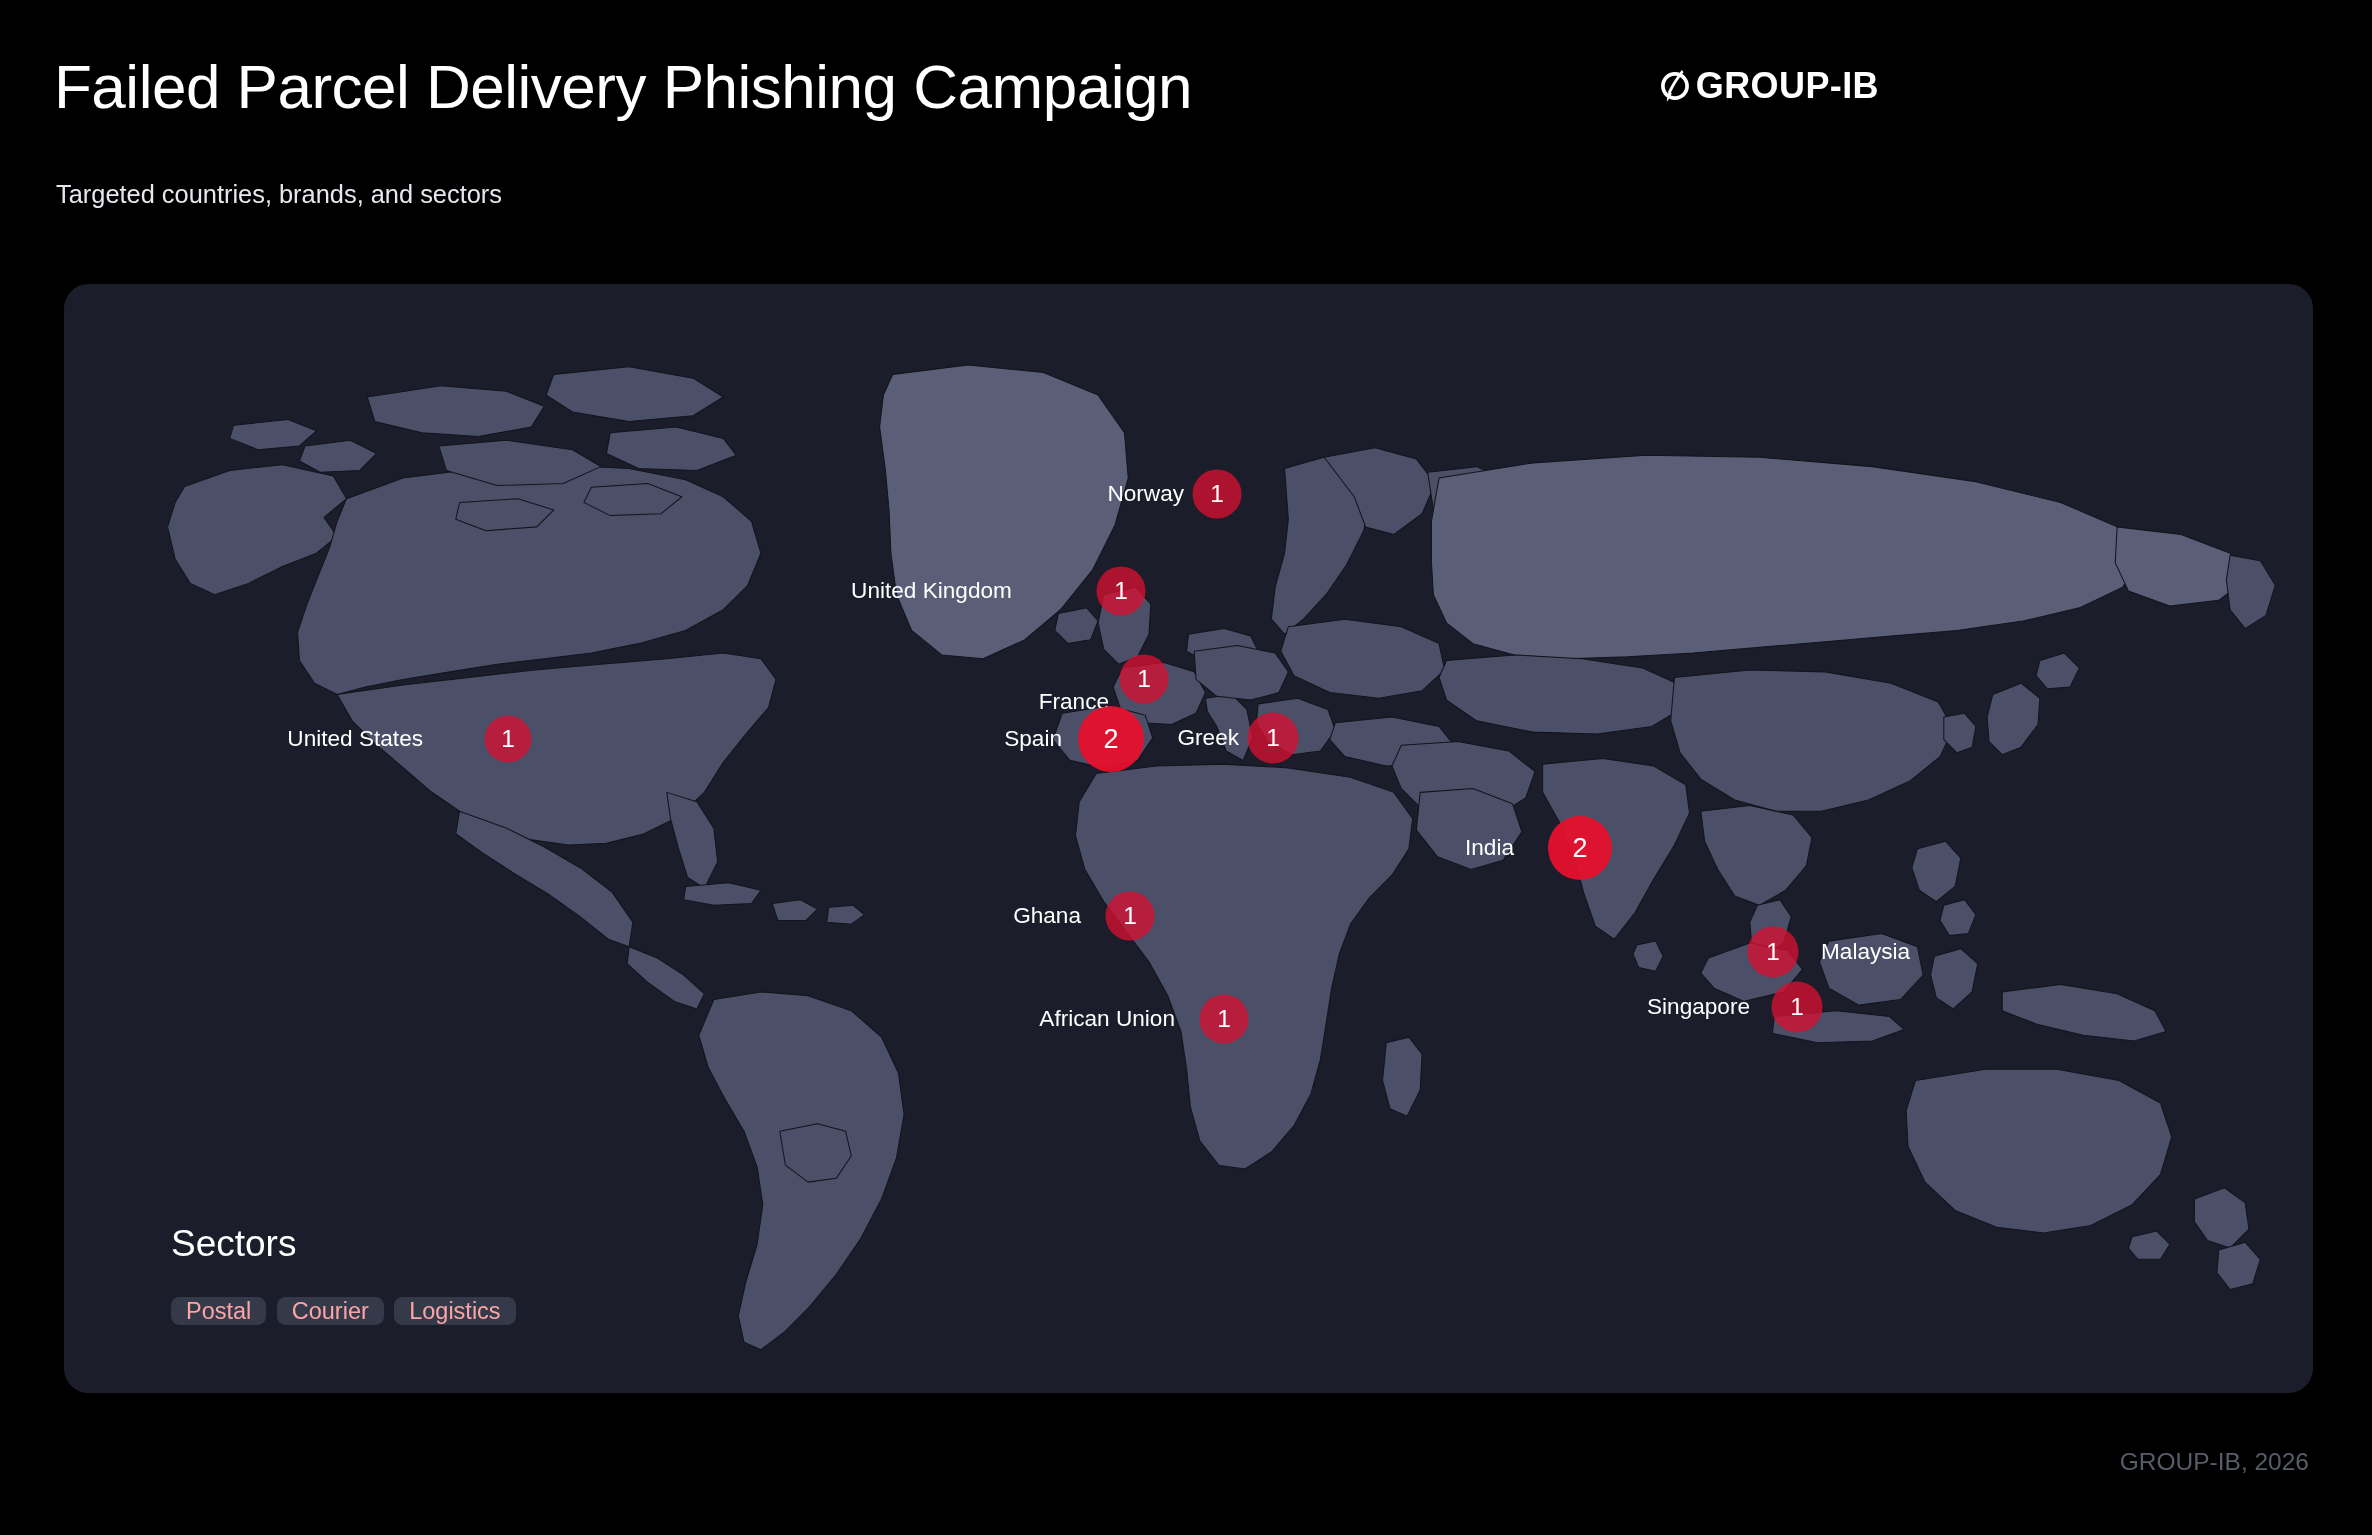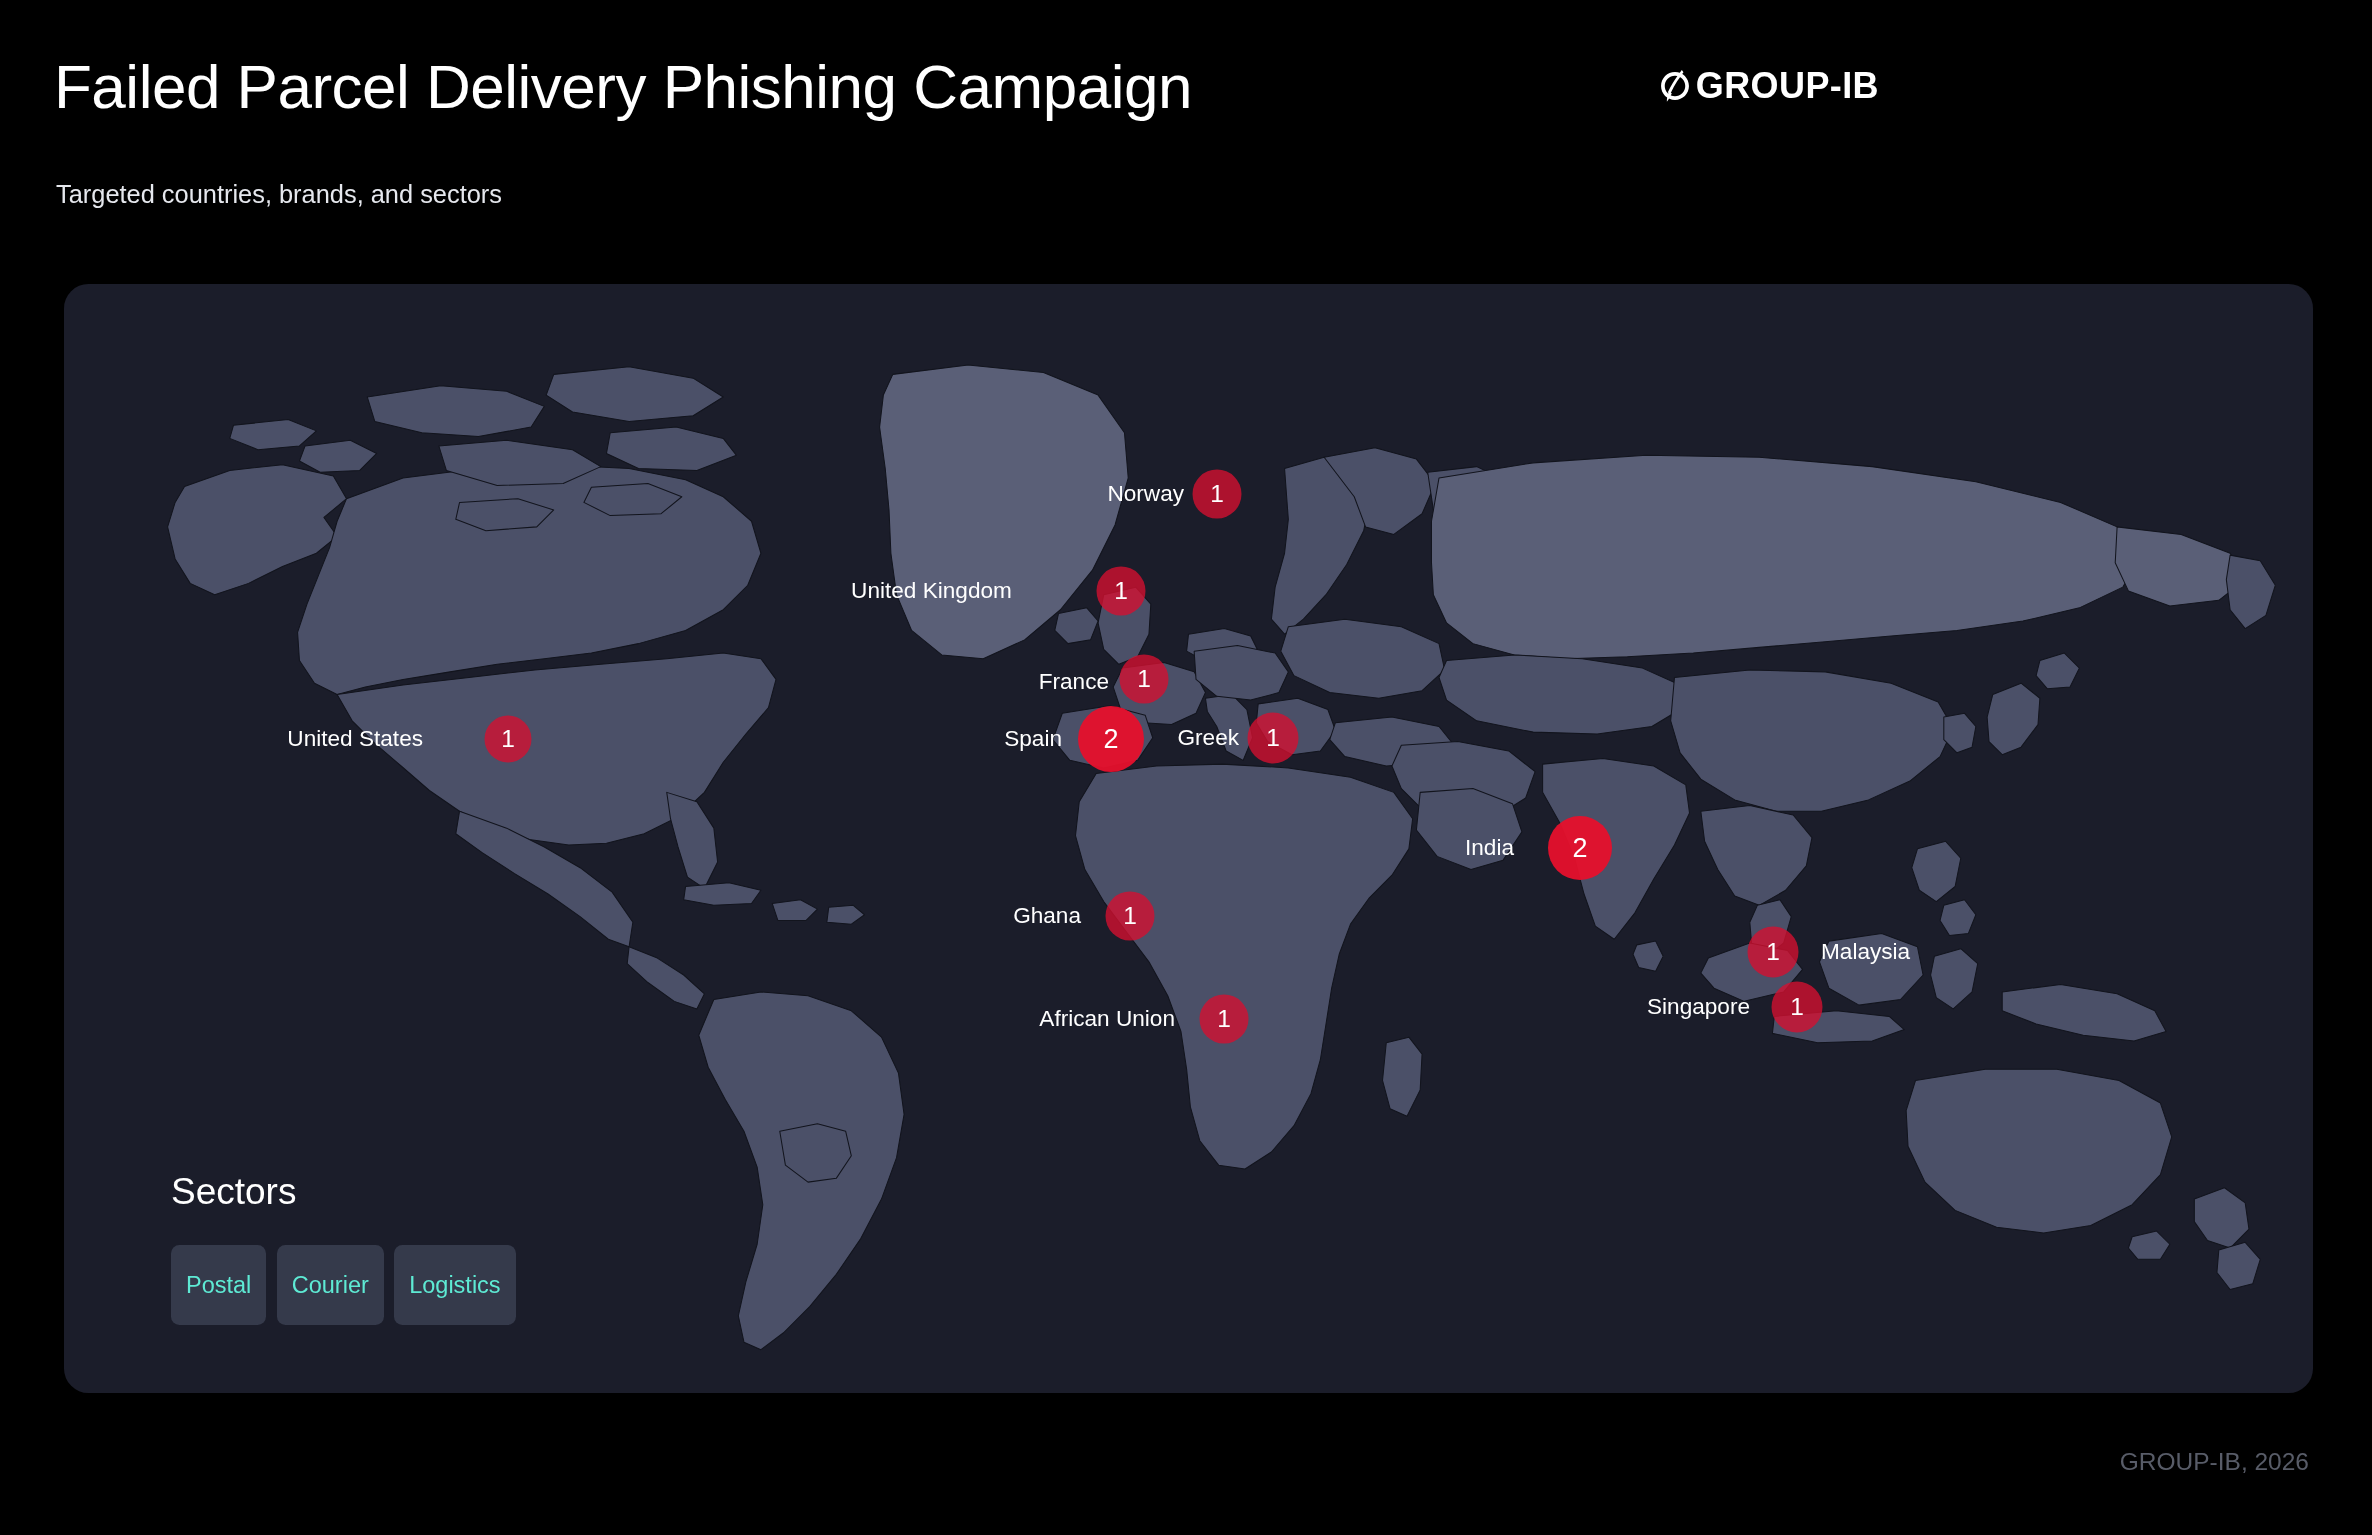--- a/index.html
+++ b/index.html
@@ -142,24 +142,24 @@
     color: #ffffff;
     font-weight: 400;
     margin-bottom: 32px;
   }
   #sectors-chips {
     display: flex;
     gap: 10.4px;
   }
   .sector-chip {
     background: #353a4b;
-    color: #5eead4;
+    color: #fca5a5;
     font-size: 23.5px;
     line-height: 28px;
-    padding: 26px 15px;
+    padding: 0 15px;
     border-radius: 8.5px;
     white-space: nowrap;
   }
 
   
   #footer-copyright {
     position: absolute;
     right: 64px;
     top: 1448px;
     font-size: 24.5px;
@@ -294,21 +294,21 @@
 
   <div class="marker-label right-aligned" style="left:77px; top:455px; width:282px;">United States</div>
   <div class="marker v1" style="left:444px; top:455px; width:47px; height:47px;">1</div>
 
   <div class="marker-label right-aligned" style="left:838px; top:210px; width:282px;">Norway</div>
   <div class="marker v1" style="left:1153px; top:210px; width:49px; height:49px;">1</div>
 
   <div class="marker-label right-aligned" style="left:712px; top:307px; width:311px;text-align:center;">United Kingdom</div>
   <div class="marker v1" style="left:1057px; top:307px; width:49px; height:49px;">1</div>
 
-  <div class="marker-label right-aligned" style="left:763px; top:398px; width:282px;">France</div>
+  <div class="marker-label right-aligned" style="left:763px; top:418px; width:282px;">France</div>
   <div class="marker v1" style="left:1080px; top:395px; width:49px; height:49px;">1</div>
 
   <div class="marker-label right-aligned" style="left:716px; top:455px; width:282px;">Spain</div>
   <div class="marker v2" style="left:1047px; top:455px; width:66px; height:66px; font-size:27px;">2</div>
 
   <div class="marker-label right-aligned" style="left:949px; top:454px; width:226px;">Greek</div>
   <div class="marker v1" style="left:1209px; top:454px; width:51px; height:51px;">1</div>
 
   <div class="marker-label right-aligned" style="left:1205px; top:564px; width:245px;">India</div>
   <div class="marker v2" style="left:1516px; top:564px; width:64px; height:64px; font-size:27px;">2</div>

